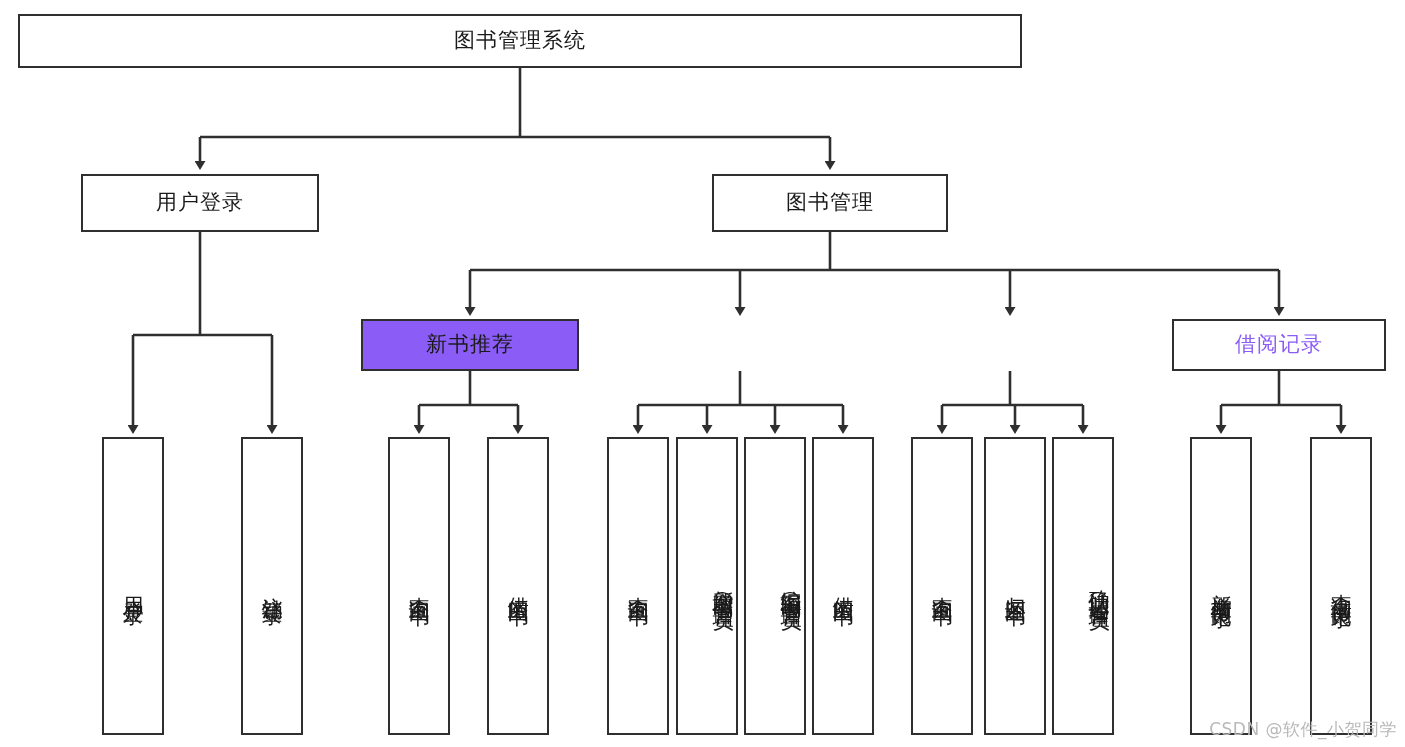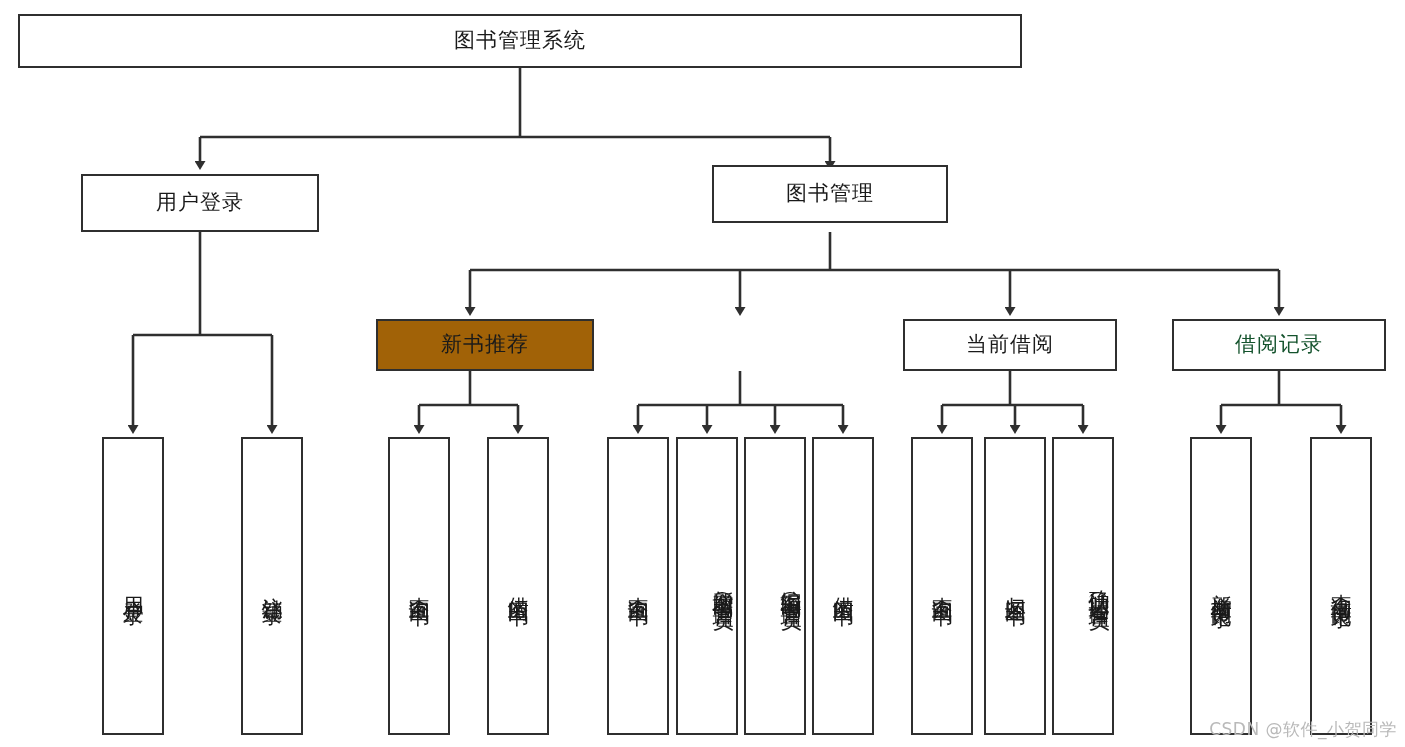--- a/index.html
+++ b/index.html
@@ -124,25 +124,24 @@
       <path d="M1279,371 L1279,405"></path>
       <path d="M1221,405 L1341,405"></path>
       <path d="M1221,405 L1221,426" marker-end="url(#arrow)"></path>
       <path d="M1341,405 L1341,426" marker-end="url(#arrow)"></path>
     </g>
   </svg>
 
   <div class="node node-h" id="n-root" style="left: 18px; top: 14px; width: 1004px; height: 54px; border-color: rgb(47, 47, 47); color: rgb(26, 26, 26); background: rgb(255, 255, 255);">图书管理系统</div>
 
   <div class="node node-h" id="n-l2-0" style="left: 81px; top: 174px; width: 238px; height: 58px; border-color: rgb(47, 47, 47); color: rgb(26, 26, 26); background: rgb(255, 255, 255);">用户登录</div>
-  <div class="node node-h" id="n-l2-1" style="left: 712px; top: 165px; width: 236px; height: 58px; border-color: rgb(47, 47, 47); color: rgb(26, 26, 26); background: rgb(255, 255, 255);">图书管理</div>
+  <div class="node node-h" id="n-l2-1" style="left: 712px; top: 174px; width: 236px; height: 58px; border-color: rgb(47, 47, 47); color: rgb(26, 26, 26); background: rgb(255, 255, 255);">图书管理</div>
 
-  <div class="node node-h" id="n-l3-0" style="left: 361px; top: 319px; width: 218px; height: 52px; border-color: rgb(47, 47, 47); color: rgb(26, 26, 26); background: #a16207; margin-left: 15px;">新书推荐</div>
-  <div class="node node-h" id="n-l3-2" style="left: 903px; top: 319px; width: 214px; height: 52px; border-color: rgb(47, 47, 47); color: rgb(26, 26, 26); background: rgb(255, 255, 255);">当前借阅</div>
-  <div class="node node-h" id="n-l3-3" style="left: 1172px; top: 319px; width: 214px; height: 52px; border-color: rgb(47, 47, 47); color: #14532d; background: rgb(255, 255, 255);">借阅记录</div>
+  <div class="node node-h" id="n-l3-0" style="left: 361px; top: 319px; width: 218px; height: 52px; border-color: rgb(47, 47, 47); color: rgb(26, 26, 26); background: #8b5cf6;">新书推荐</div>
+  <div class="node node-h" id="n-l3-3" style="left: 1172px; top: 319px; width: 214px; height: 52px; border-color: rgb(47, 47, 47); color: #8b5cf6; background: rgb(255, 255, 255);">借阅记录</div>
 
   <div class="node node-v vcenter" id="n-lf-0" style="left: 102px; top: 437px; width: 62px; height: 298px; border-color: rgb(47, 47, 47); color: rgb(26, 26, 26); background: rgb(255, 255, 255);">用户登录</div>
   <div class="node node-v vcenter" id="n-lf-1" style="left: 241px; top: 437px; width: 62px; height: 298px; border-color: rgb(47, 47, 47); color: rgb(26, 26, 26); background: rgb(255, 255, 255);">注销登录</div>
   <div class="node node-v vcenter" id="n-lf-2" style="left: 388px; top: 437px; width: 62px; height: 298px; border-color: rgb(47, 47, 47); color: rgb(26, 26, 26); background: rgb(255, 255, 255);">查询图书</div>
   <div class="node node-v vcenter" id="n-lf-3" style="left: 487px; top: 437px; width: 62px; height: 298px; border-color: rgb(47, 47, 47); color: rgb(26, 26, 26); background: rgb(255, 255, 255);">借阅图书</div>
   <div class="node node-v vcenter" id="n-lf-4" style="left: 607px; top: 437px; width: 62px; height: 298px; border-color: rgb(47, 47, 47); color: rgb(26, 26, 26); background: rgb(255, 255, 255);">查询图书</div>
   <div class="node node-v vtop" id="n-lf-5" style="left: 676px; top: 437px; width: 62px; height: 298px; border-color: rgb(47, 47, 47); color: rgb(26, 26, 26); background: rgb(255, 255, 255);">新增图书（管理员）</div>
   <div class="node node-v vtop" id="n-lf-6" style="left: 744px; top: 437px; width: 62px; height: 298px; border-color: rgb(47, 47, 47); color: rgb(26, 26, 26); background: rgb(255, 255, 255);">编辑图书（管理员）</div>
   <div class="node node-v vcenter" id="n-lf-7" style="left: 812px; top: 437px; width: 62px; height: 298px; border-color: rgb(47, 47, 47); color: rgb(26, 26, 26); background: rgb(255, 255, 255);">借阅图书</div>
   <div class="node node-v vcenter" id="n-lf-8" style="left: 911px; top: 437px; width: 62px; height: 298px; border-color: rgb(47, 47, 47); color: rgb(26, 26, 26); background: rgb(255, 255, 255);">查询图书</div>

